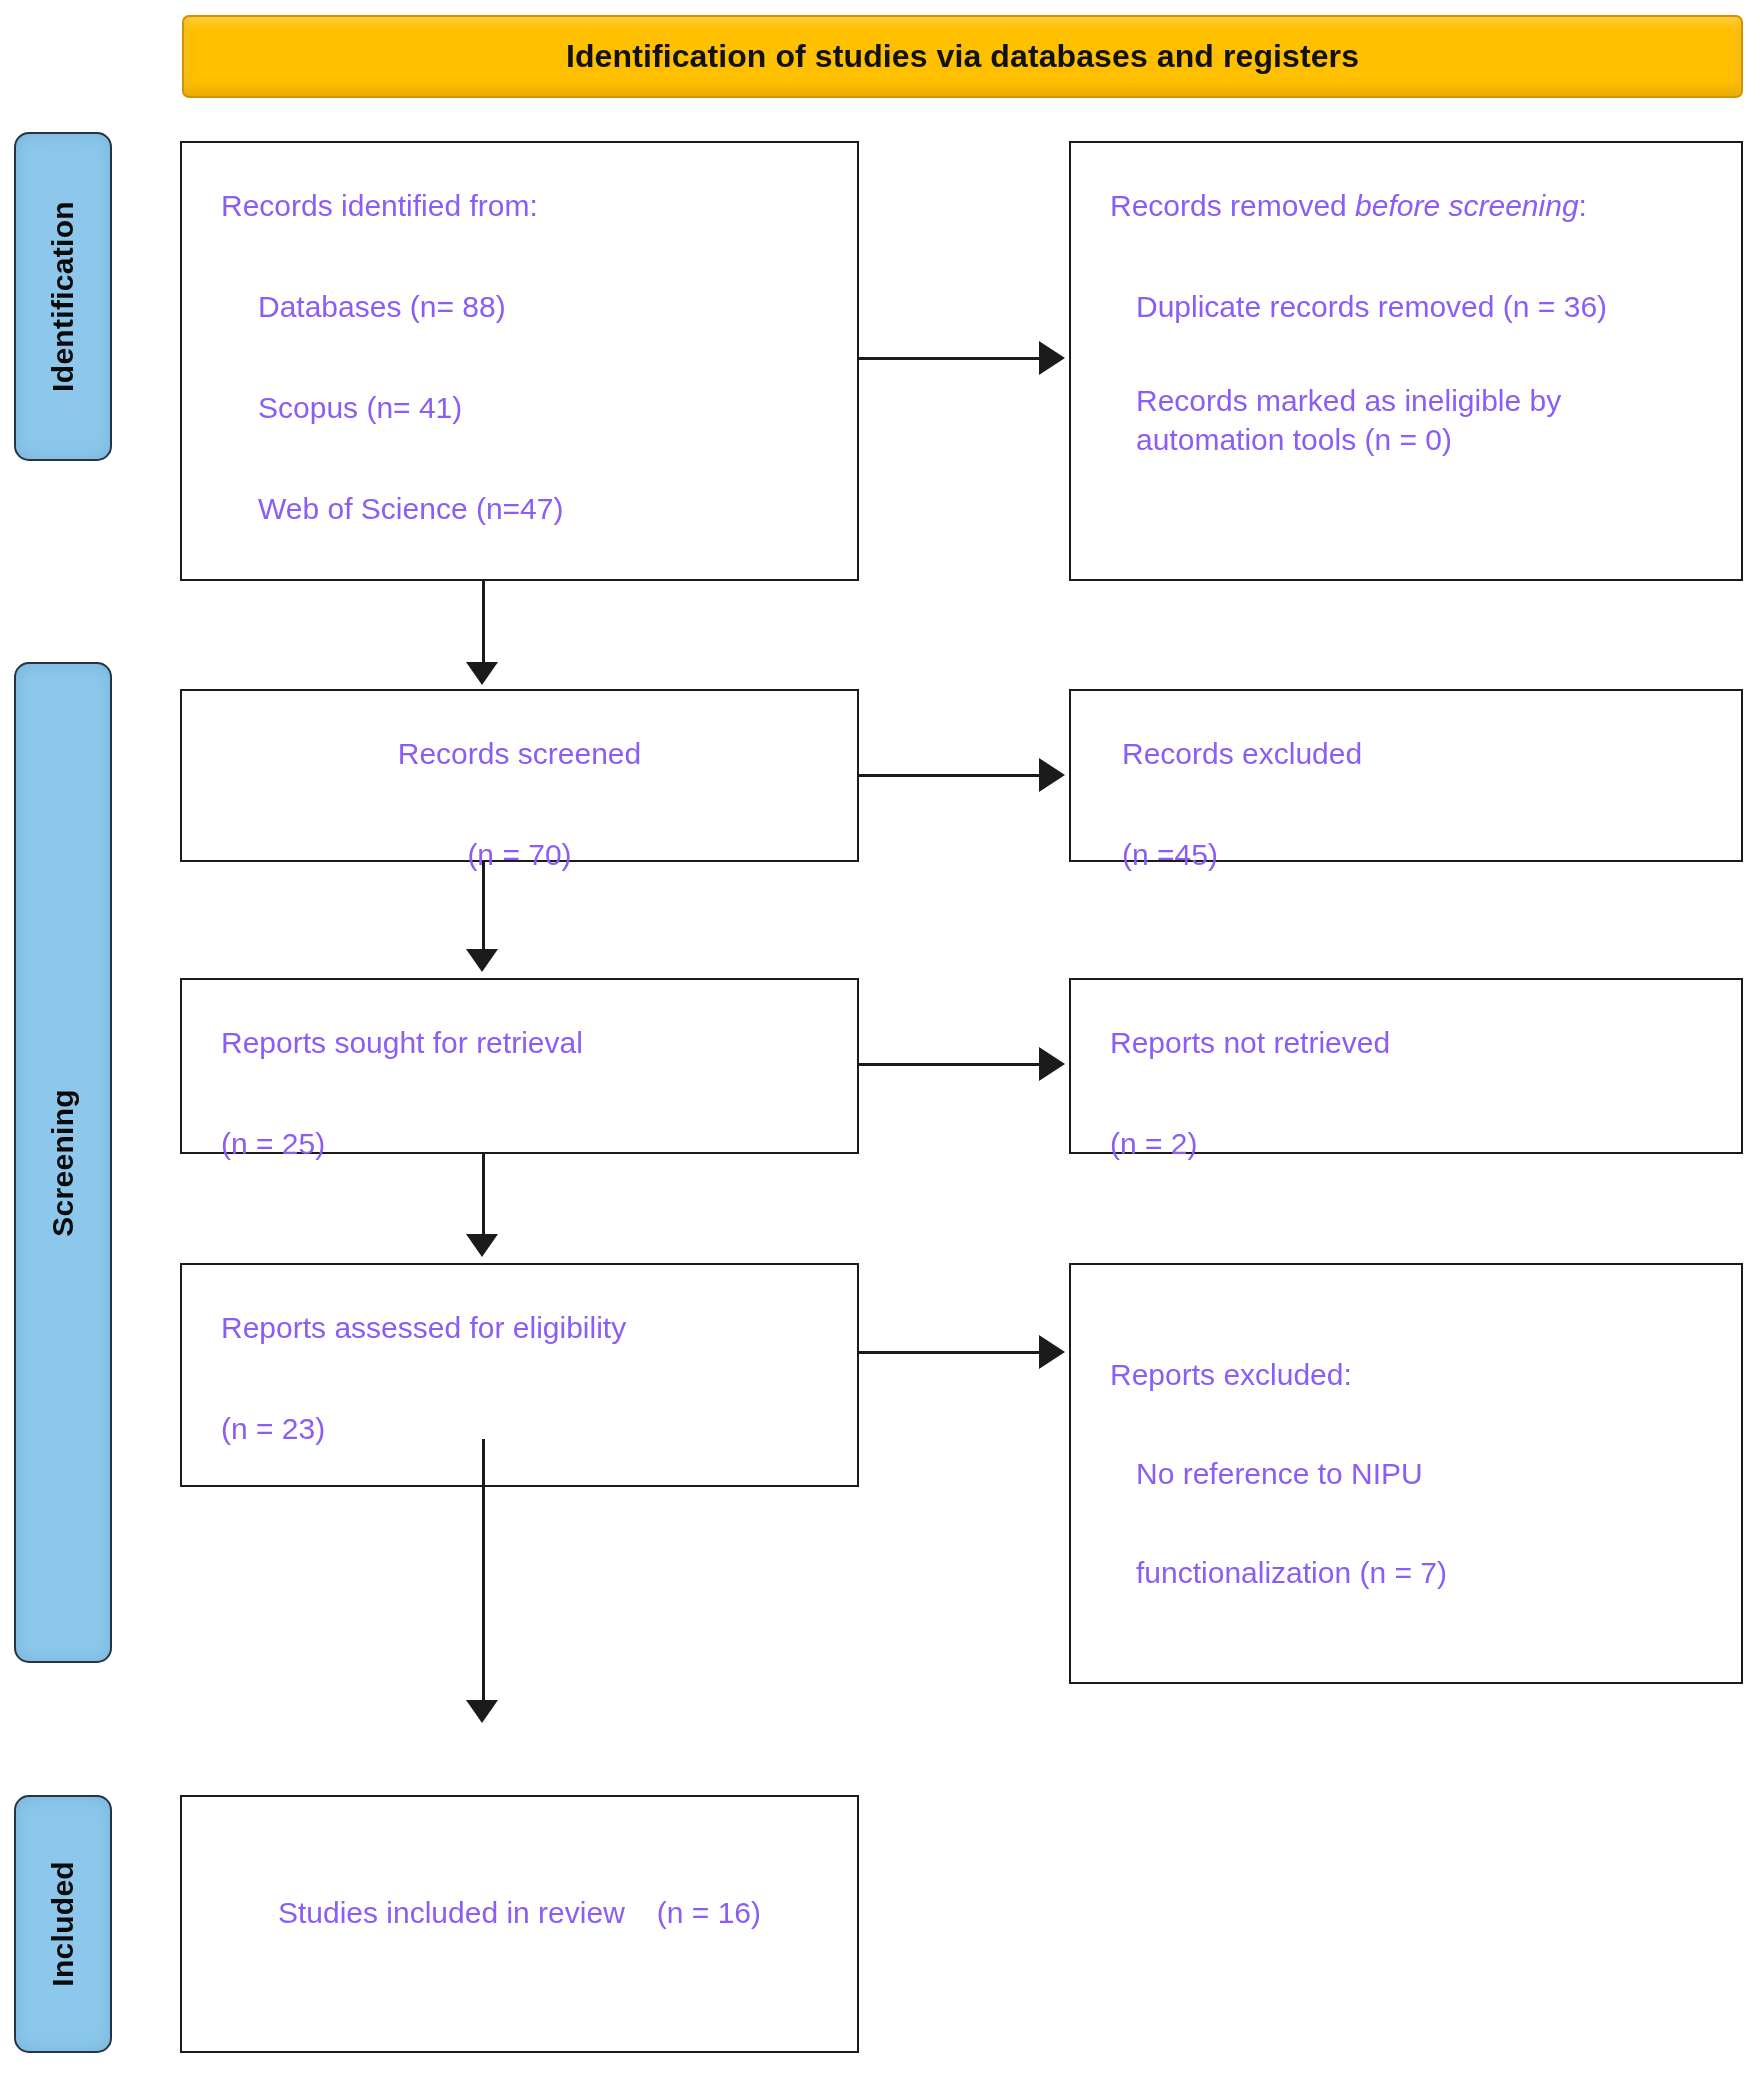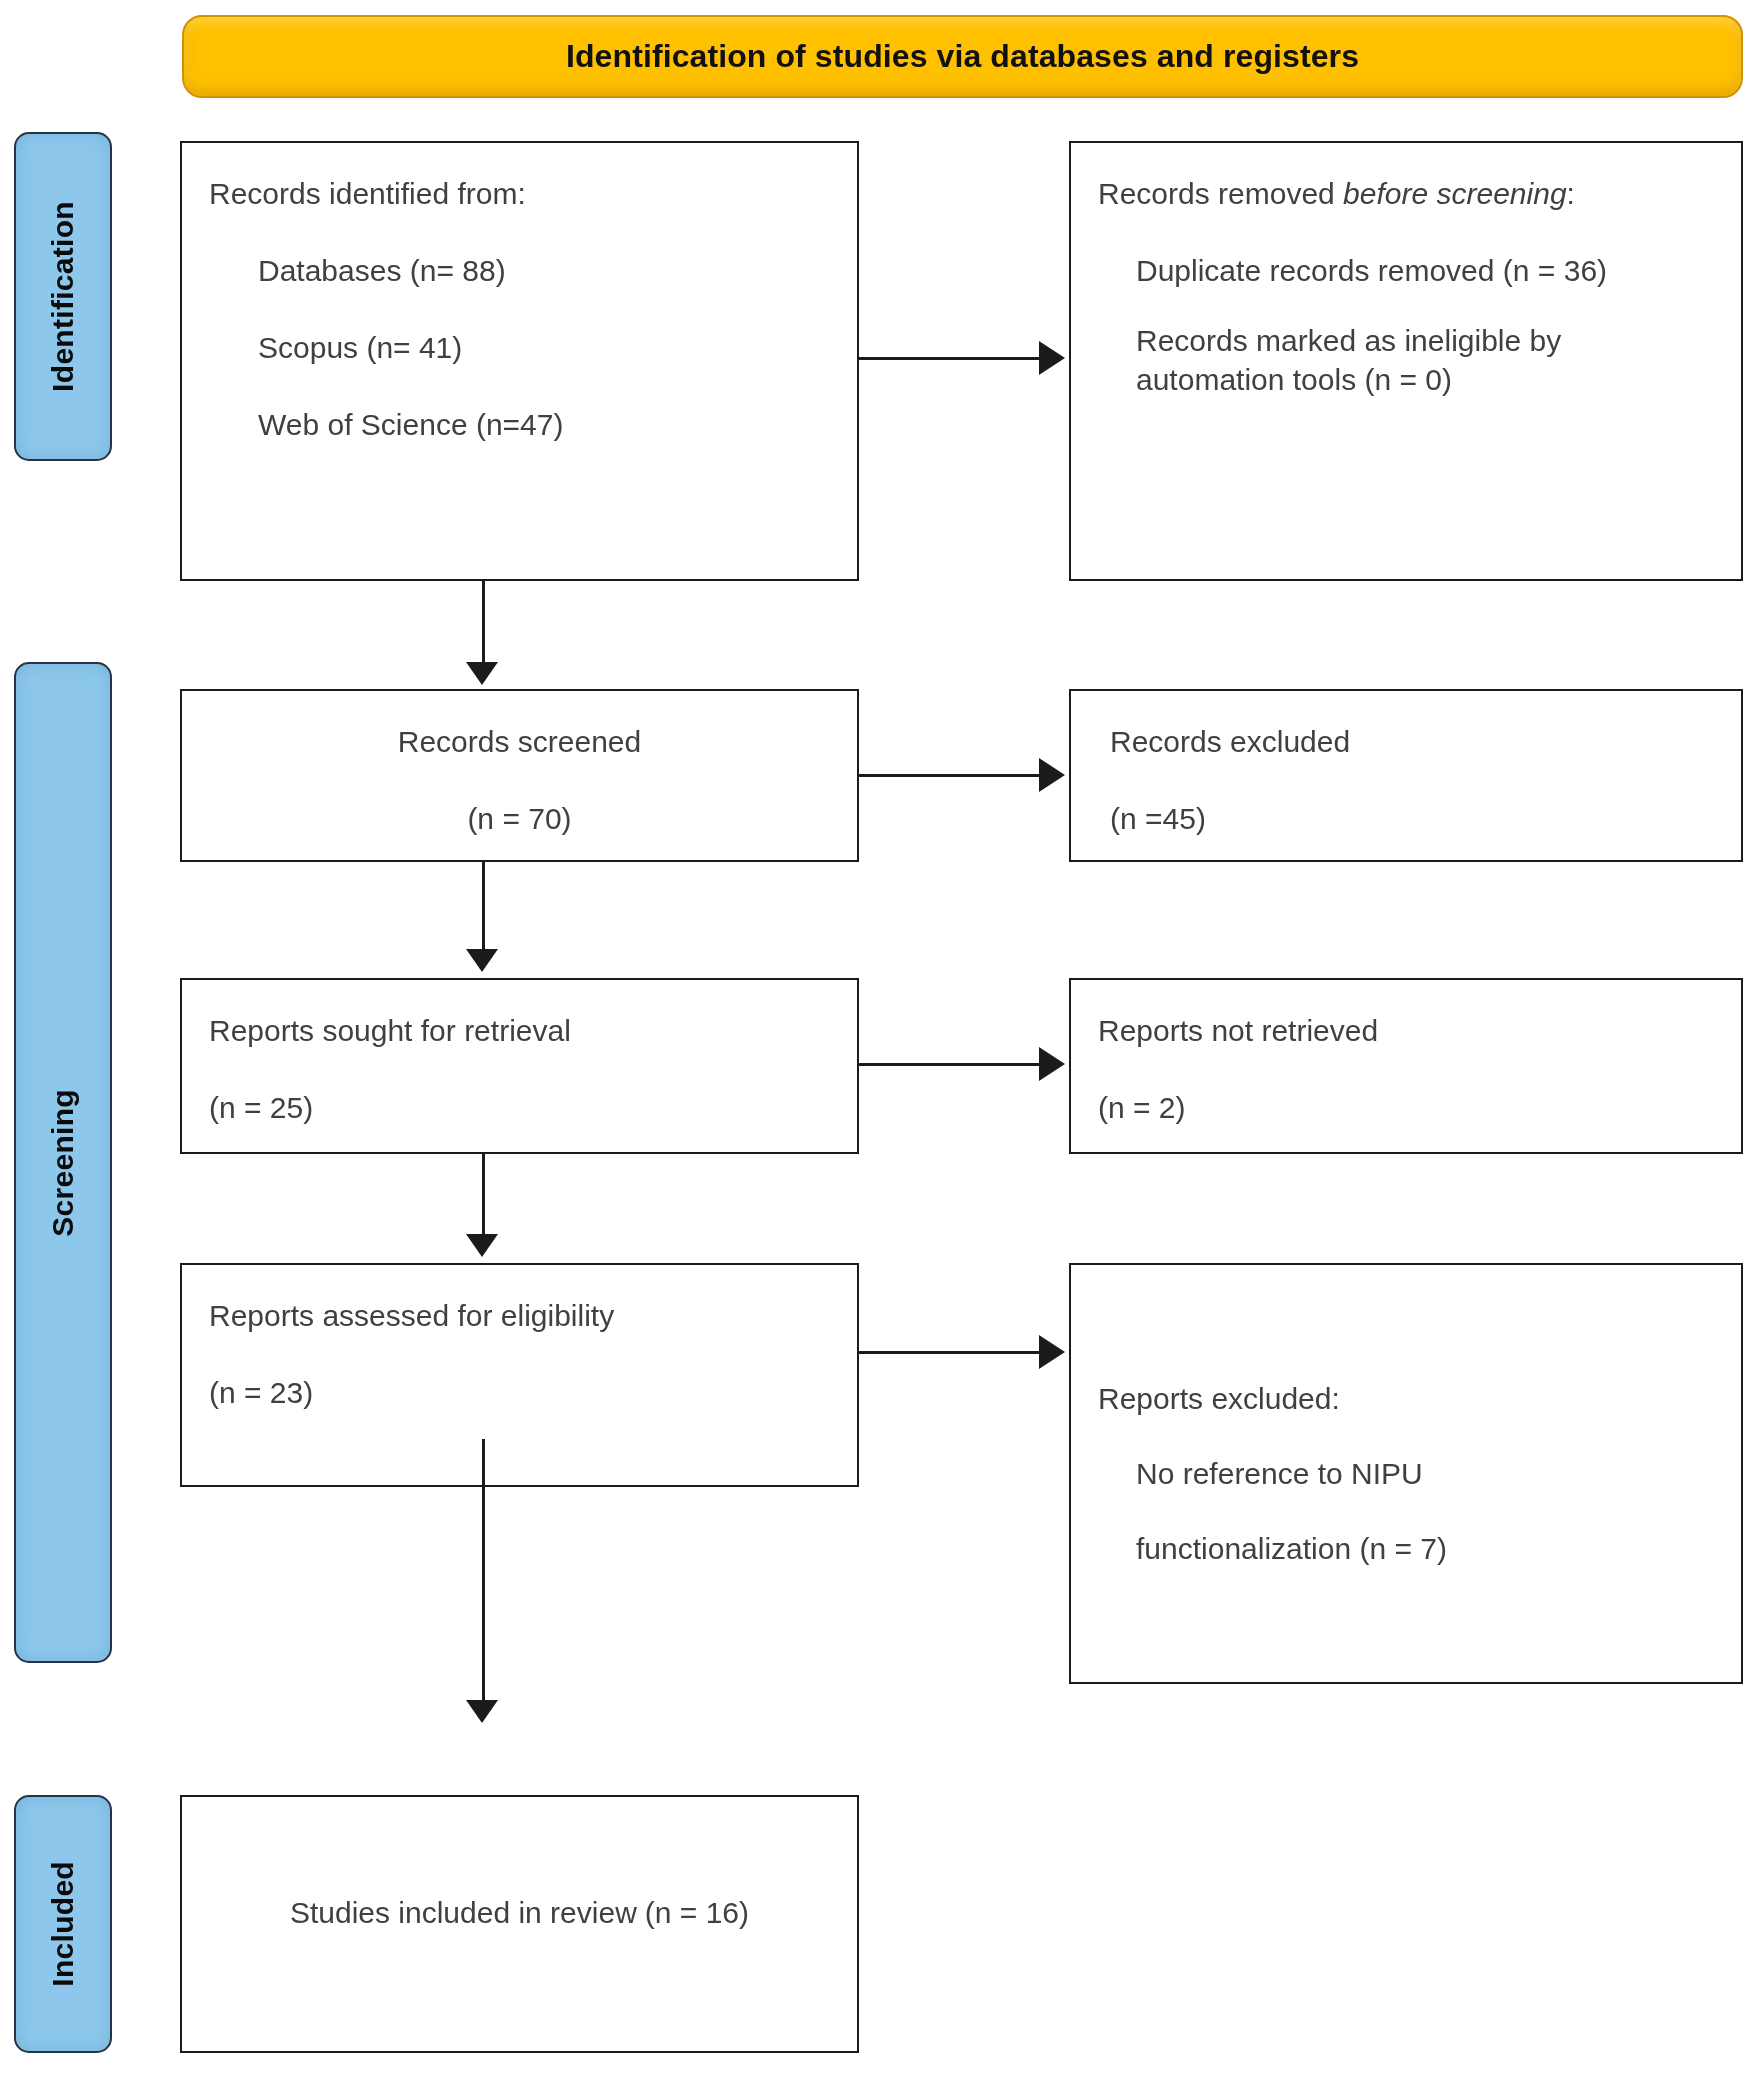--- a/index.html
+++ b/index.html
@@ -1,21 +1,21 @@
 <!DOCTYPE html>
 <html style="font-size:11px"><head>
 <meta charset="utf-8">
 <style>
   html,body{margin:0;padding:0;background:#ffffff;}
   body{font-family:"Liberation Sans","DejaVu Sans",sans-serif;}
   #canvas{position:relative;width:1760px;height:2077px;background:#fff;overflow:hidden;}
 
   .title-bar{
     position:absolute;left:182px;top:15px;width:1561px;height:83px;
-    background:#FFC000;border:2px solid #D49100;border-radius:20px;
+    background:#FFC000;border:2px solid #D49100;border-radius:7px;
     box-sizing:border-box;display:flex;align-items:center;justify-content:center;
     box-shadow:inset 0 -6.8px 12.2px rgba(180,120,0,.30), inset 0 5.4px 9.5px rgba(255,230,150,.45);
   }
   .title-bar .label{font-size:32px;font-weight:bold;color:#111;letter-spacing:0.1px;text-align:center;}
 
   .phase{
     position:absolute;left:13.6px;width:98px;
     background:#8DC8EC;border:2.7px solid #253344;border-radius:15px;
     box-sizing:border-box;display:flex;align-items:center;justify-content:center;
     box-shadow:inset 0 0 17.6px rgba(60,120,170,.25);
@@ -25,21 +25,21 @@
     font-size:30px;font-weight:bold;color:#0b0b0b;white-space:nowrap;letter-spacing:0.3px;
   }
   #phase-identification{top:132px;height:329px;}
   #phase-screening{top:662px;height:1001px;}
   #phase-included{top:1795px;height:258px;}
 
   .box{
     position:absolute;background:#fff;border:2.7px solid #1b1b1b;
     box-sizing:border-box;padding:27px 23px;
   }
-  .box .t{font-size:30px;color:#404040;line-height:1.30;margin:4px;}
+  .box .t{font-size:30px;color:#8b5cf6;line-height:1.30;margin:16px;}
   .box .t.indent{margin-left:53px;}
   .box .t.indent2{margin-left:42px;}
   .box .gap{height:30px;}
   .box .gap-sm{height:23px;}
   .box em{font-style:italic;}
   .box.center{display:flex;flex-direction:row;align-items:center;justify-content:center;padding-top:4px;}
   .box.center .t{text-align:center;}
   .box.vcenter{display:flex;flex-direction:column;justify-content:center;}
 
   

